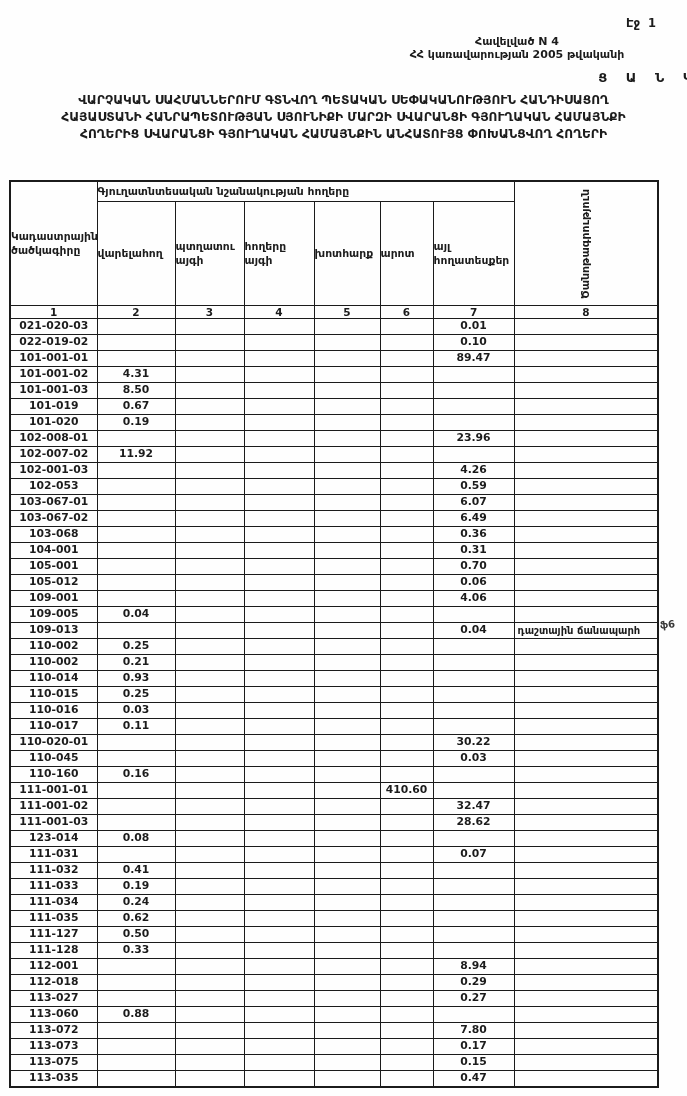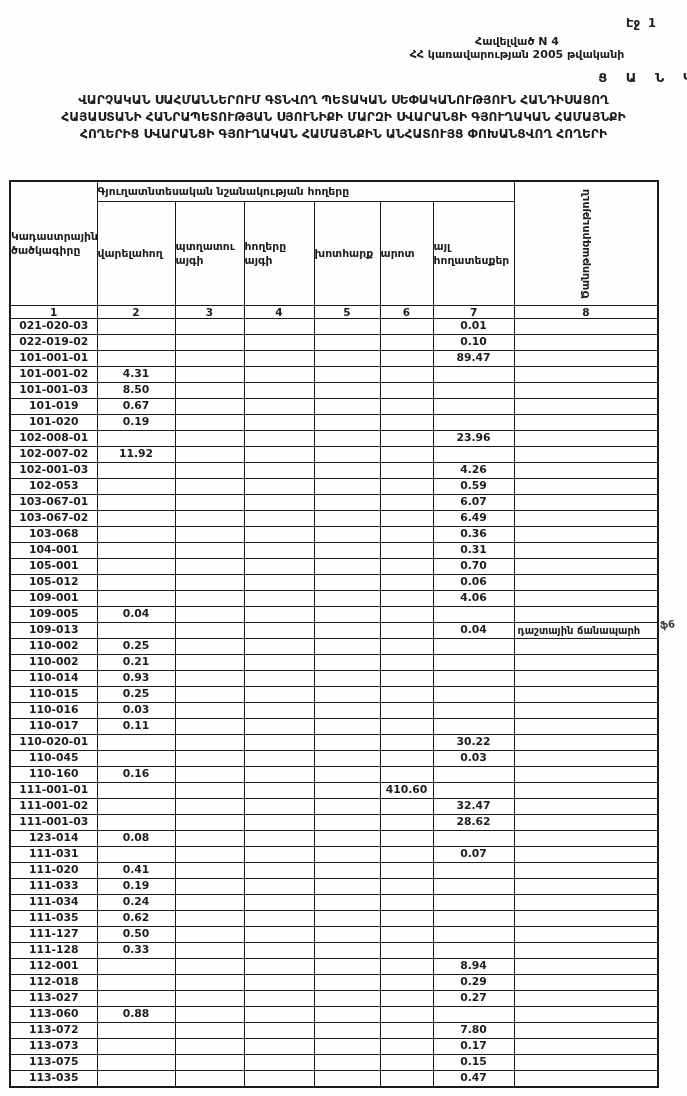--- a/index.html
+++ b/index.html
@@ -456,21 +456,21 @@
           <td>111-031</td>
           <td></td>
           <td></td>
           <td></td>
           <td></td>
           <td></td>
           <td>0.07</td>
           <td class="note-cell"></td>
         </tr>
         <tr>
-          <td>111-020</td>
+          <td>111-032</td>
           <td>0.41</td>
           <td></td>
           <td></td>
           <td></td>
           <td></td>
           <td></td>
           <td class="note-cell"></td>
         </tr>
         <tr>
           <td>111-033</td>

